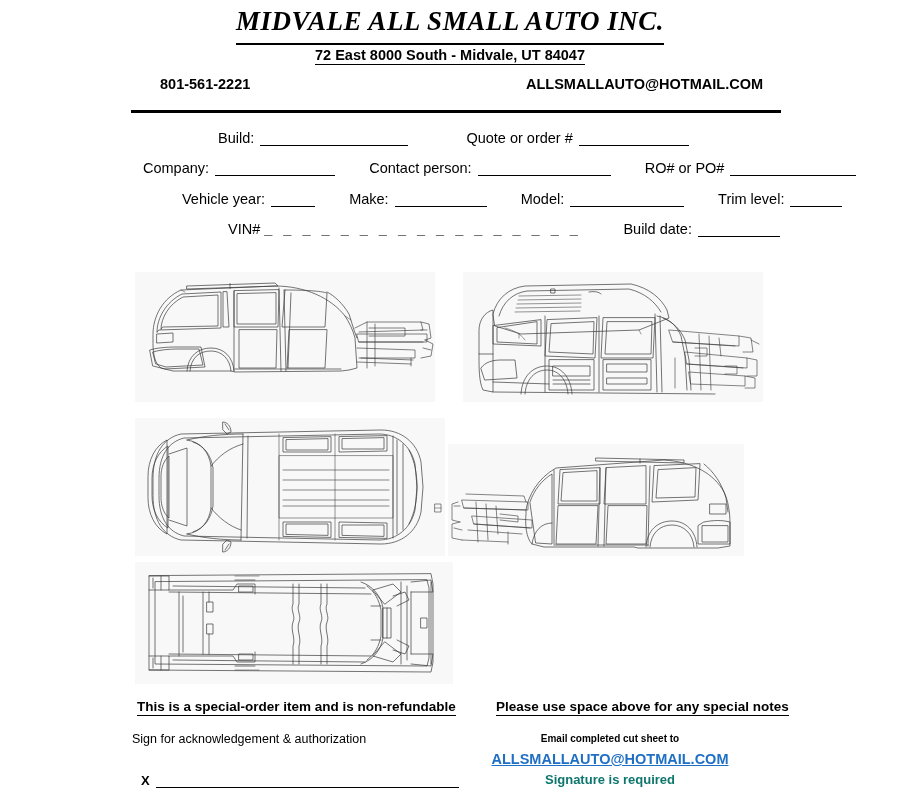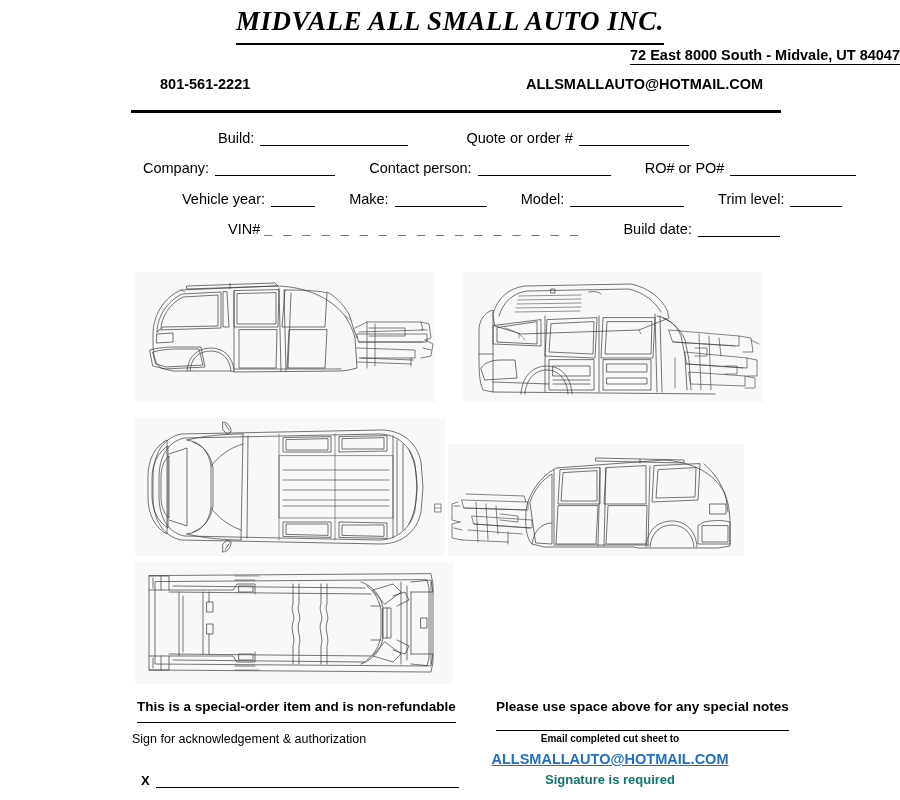--- a/index.html
+++ b/index.html
@@ -33,21 +33,21 @@
     white-space: nowrap;
   }
   .company-title span {
     border-bottom: 2px solid #000;
     padding-bottom: 7px;
   }
   .company-address {
     position: absolute;
     left: 0; right: 0;
     top: 47px;
-    text-align: right;
+    text-align: center;
     font-size: 14.5px;
     font-weight: bold;
   }
   .company-address span { border-bottom: 1px solid #000; padding-bottom: 1px; }
 
   .phone {
     position: absolute;
     left: 160px;
     top: 76px;
     font-size: 14.5px;
@@ -103,30 +103,30 @@
   .fig-underbody  { left: 135px; top: 562px; width: 318px; height: 122px; }
 
   
   .note-left {
     position: absolute;
     left: 137px;
     top: 699px;
     font-size: 13.5px;
     font-weight: bold;
   }
-  .note-left span { border-bottom: 1.5px solid #000; padding-bottom: 8px; text-align: center; }
+  .note-left span { border-bottom: 1.5px solid #000; padding-bottom: 1px; text-align: center; }
 
   .note-right {
     position: absolute;
     left: 496px;
     top: 699px;
     font-size: 13.5px;
     font-weight: bold;
   }
-  .note-right span { border-bottom: 1.5px solid #000; padding-bottom: 16px; }
+  .note-right span { border-bottom: 1.5px solid #000; padding-bottom: 1px; }
 
   .sign-label {
     position: absolute;
     left: 132px;
     top: 732px;
     font-size: 12.5px;
   }
 
   .email-block {
     position: absolute;

